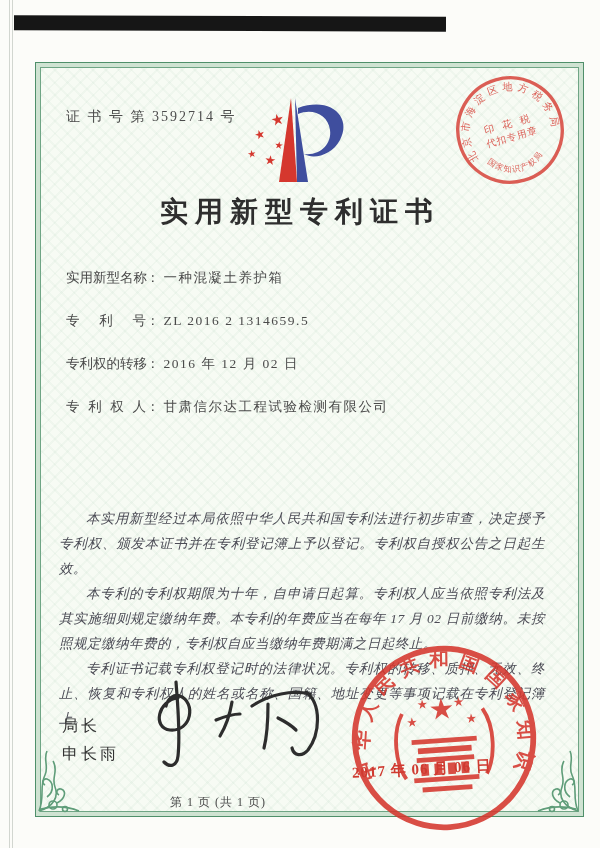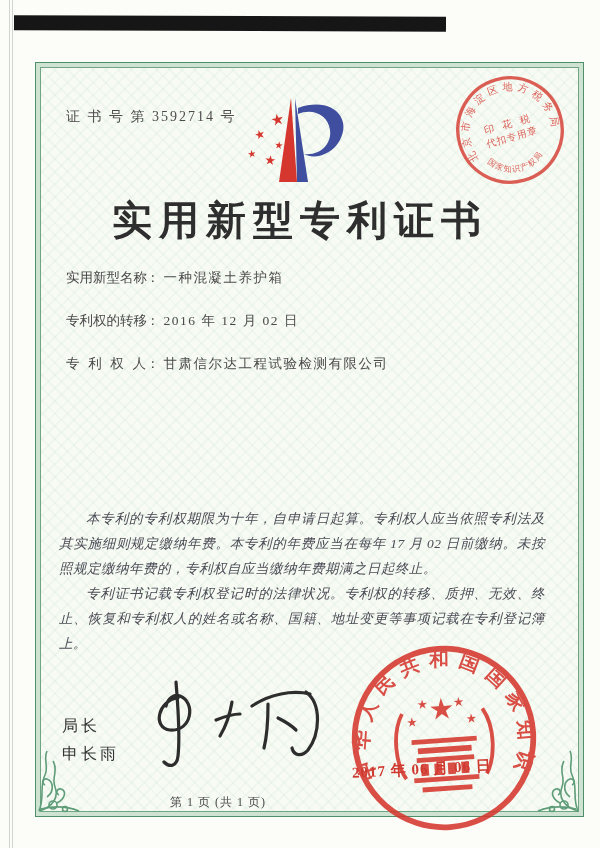--- a/index.html
+++ b/index.html
@@ -9,21 +9,21 @@
   .spine-line{position:absolute;top:0;bottom:0;width:1px;background:#d2d6d0;}
   .scan-bar{position:absolute;left:14px;top:16px;width:432px;height:15px;background:#161616;transform:rotate(.2deg);}
   .frame{position:absolute;left:35px;top:62px;width:547px;height:753px;
          border:1.5px solid #4f8f6a;box-shadow:inset 0 0 0 4px #cfe3d2,inset 0 0 0 5px #6fa585;
          background:
            repeating-linear-gradient(45deg,rgba(106,168,128,.055) 0 2px,transparent 2px 9px),
            repeating-linear-gradient(-45deg,rgba(106,168,128,.055) 0 2px,transparent 2px 9px),
            #f7fbf4;}
   .cert-no{position:absolute;left:66px;top:108px;font-size:14px;letter-spacing:2px;color:#4c4c4c;}
   .logo{position:absolute;left:228px;top:92px;width:150px;height:100px;}
-  .title{position:absolute;left:0;top:193px;width:600px;text-align:center;font-size:40px;
+  .title{position:absolute;left:0;top:193px;width:600px;text-align:center;font-size:28px;
          letter-spacing:7px;color:#2e2e2e;font-weight:600;}
   .fields{position:absolute;left:66px;top:269px;width:480px;}
   .field{height:43px;font-size:13.5px;color:#4a4a4a;white-space:nowrap;}
   .flabel{display:inline-block;width:80px;text-align:justify;text-align-last:justify;vertical-align:top;}
   .fcolon{display:inline-block;margin-right:4px;}
   .fvalue{letter-spacing:1.5px;}
   .paras{position:absolute;left:59px;top:506px;width:486px;font-size:13.5px;line-height:25px;
          color:#4b4b55;font-style:italic;letter-spacing:.5px;text-align:justify;}
   .paras p{margin:0;text-indent:2em;}
   .signer{position:absolute;left:62px;top:712px;font-family:Liberation Sans, sans-serif;
@@ -87,28 +87,32 @@
     </g>
   </svg>
 
   <div class="title">实用新型专利证书</div>
 
   <div class="fields">
     <div class="field">
       <span class="flabel">实用新型名称</span><span class="fcolon">：</span><span class="fvalue">一种混凝土养护箱</span>
     </div>
     <div class="field">
+      <span class="flabel">专利号</span><span class="fcolon">：</span><span class="fvalue">ZL 2016 2 1314659.5</span>
+    </div>
+    <div class="field">
       <span class="flabel">专利权的转移</span><span class="fcolon">：</span><span class="fvalue">2016 年 12 月 02 日</span>
     </div>
     <div class="field">
       <span class="flabel">专利权人</span><span class="fcolon">：</span><span class="fvalue">甘肃信尔达工程试验检测有限公司</span>
     </div>
   </div>
 
   <div class="paras">
+    <p>本实用新型经过本局依照中华人民共和国专利法进行初步审查，决定授予专利权、颁发本证书并在专利登记簿上予以登记。专利权自授权公告之日起生效。</p>
     <p>本专利的专利权期限为十年，自申请日起算。专利权人应当依照专利法及其实施细则规定缴纳年费。本专利的年费应当在每年 17 月 02 日前缴纳。未按照规定缴纳年费的，专利权自应当缴纳年费期满之日起终止。</p>
     <p>专利证书记载专利权登记时的法律状况。专利权的转移、质押、无效、终止、恢复和专利权人的姓名或名称、国籍、地址变更等事项记载在专利登记簿上。</p>
   </div>
 
   <div class="signer">
     <div>局长</div>
     <div>申长雨</div>
   </div>
 
   <svg class="signature" viewBox="0 0 195 100">

